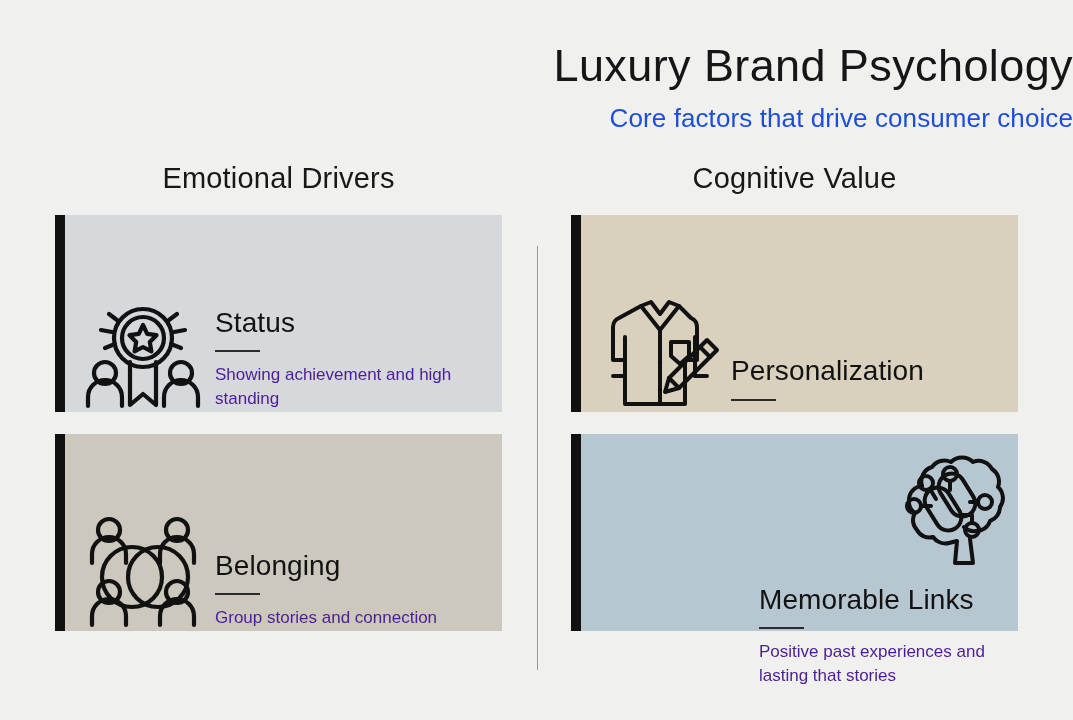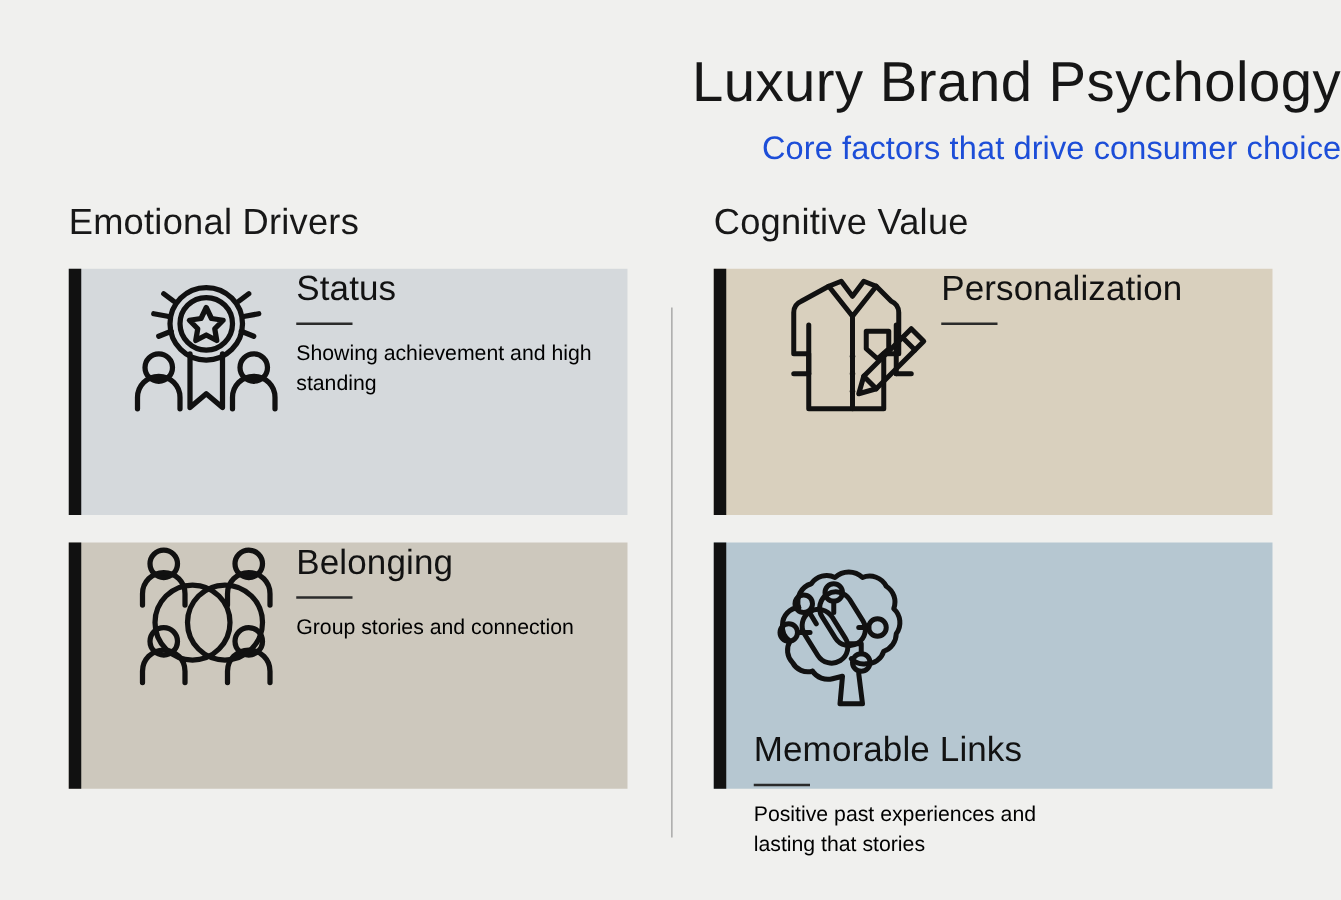--- a/index.html
+++ b/index.html
@@ -47,44 +47,43 @@
   .column {
     width: 447px;
     flex: 0 0 447px;
   }
   .column-spacer { flex: 1 1 auto; }
 
   .column-title {
     font-size: 29px;
     font-weight: 400;
     color: #181818;
-    text-align: left;
+    text-align: center;
     margin-bottom: 20px;
     letter-spacing: 0.2px;
   }
 
   
   .divider {
     position: absolute;
     left: 537px;
     top: 246px;
     width: 1px;
     height: 424px;
     background: #9a9a9a;
   }
 
   
   .card {
     display: flex;
-    align-items: flex-start;
+    align-items: flex-end;
     height: 197px;
     margin-bottom: 22px;
     border-left: 10px solid #111111;
     position: relative;
-    padding-left: 22px;
   }
   .card.status      { background: #d5d9dc; }
   .card.belonging   { background: #cdc8bd; }
   .card.personal    { background: #d9d0be; }
   .card.memorable   { background: #b6c7d1; flex-direction: column; }
 
   .card-icon {
     flex: 0 0 150px;
     display: flex;
     align-items: center;
@@ -106,21 +105,21 @@
   }
   .card-rule {
     width: 45px;
     height: 2px;
     background: #2b2b2b;
     margin: 12px 0 11px 0;
   }
   .card-desc {
     font-size: 17px;
     font-weight: 400;
-    color: #000000;
+    color: #4c1d95;
     line-height: 1.42;
     max-width: 245px;
   }
 </style>
 </head>
 <body>
 
 <div class="header">
   <div class="main-title">Luxury Brand Psychology</div>
   <div class="subtitle">Core factors that drive consumer choice</div>

